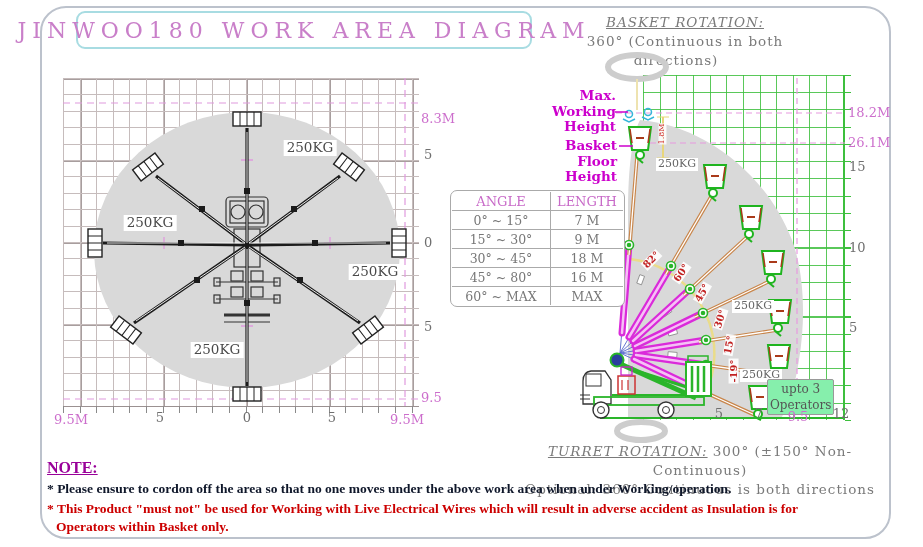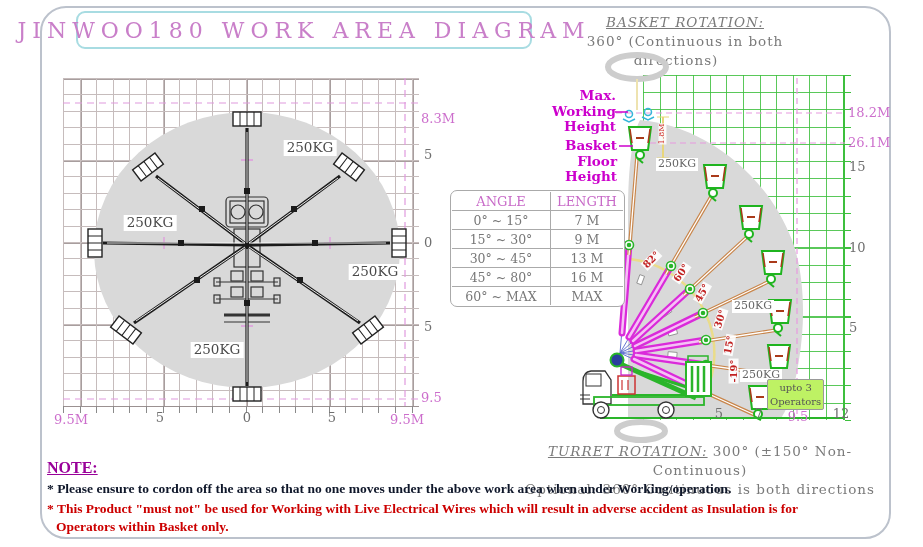--- a/index.html
+++ b/index.html
@@ -35,22 +35,22 @@
   .graylab{color:#6f6f6f;font-size:13px;}
   .ctr{transform:translateX(-50%);}
   .load-l{color:#4a4a4a;font-size:13.5px;background:#fff;padding:0 3px;transform:translateX(-50%);}
   .load-r{color:#666;font-size:11px;background:#fff;padding:0 2px;transform:translateX(-50%);}
   .maglab{color:#cc00cc;font-weight:bold;font-size:13.5px;text-align:right;}
   .rot-head{color:#7a7a7a;font-size:13.5px;letter-spacing:1px;text-decoration:underline;font-style:italic;}
   .rot-txt{color:#7a7a7a;font-size:13.5px;letter-spacing:1px;}
   .anglab{position:absolute;color:#c22222;font-size:10px;font-weight:bold;
           background:rgba(255,255,255,.88);padding:0 1px;line-height:1;}
   .dimlab{color:#cc2222;font-size:8px;background:rgba(255,255,255,.85);transform:rotate(-90deg);line-height:1;}
-  .opnote{border:1px solid #999;border-radius:2px;background:#bef264;color:#555;
-          font-size:10px;text-align:center;line-height:1.35;padding:1px 2px;}
+  .opnote{border:1px solid #999;border-radius:2px;background:#86efac;color:#555;
+          font-size:12px;text-align:center;line-height:1.35;padding:1px 2px;}
   
   .angle-table{left:450px;top:190px;border:1.5px solid #aaa;border-radius:7px;background:#fff;padding:1px;}
   .angle-table table{border-collapse:collapse;}
   .angle-table td,.angle-table th{border:1px solid #aaa;font-weight:normal;
        font-size:12.5px;color:#777;text-align:center;padding:1px 6px;height:16px;}
   .angle-table tr>*:first-child{width:86px;}
   .angle-table tr>*:last-child{width:52px;}
   .angle-table th{color:#c86ac8;font-size:13px;}
   .angle-table table tr th{border-top:none;}
   .angle-table table tr>*:first-child{border-left:none;}
@@ -402,21 +402,21 @@
       <tr>
         <td>0° ~ 15°</td>
         <td>7 M</td>
           </tr>
       <tr>
         <td>15° ~ 30°</td>
         <td>9 M</td>
           </tr>
       <tr>
         <td>30° ~ 45°</td>
-        <td>13 M</td>
+        <td>18 M</td>
           </tr>
       <tr>
         <td>45° ~ 80°</td>
         <td>16 M</td>
           </tr>
       <tr>
         <td>60° ~ MAX</td>
         <td>MAX</td>
           </tr>
     </tbody>

